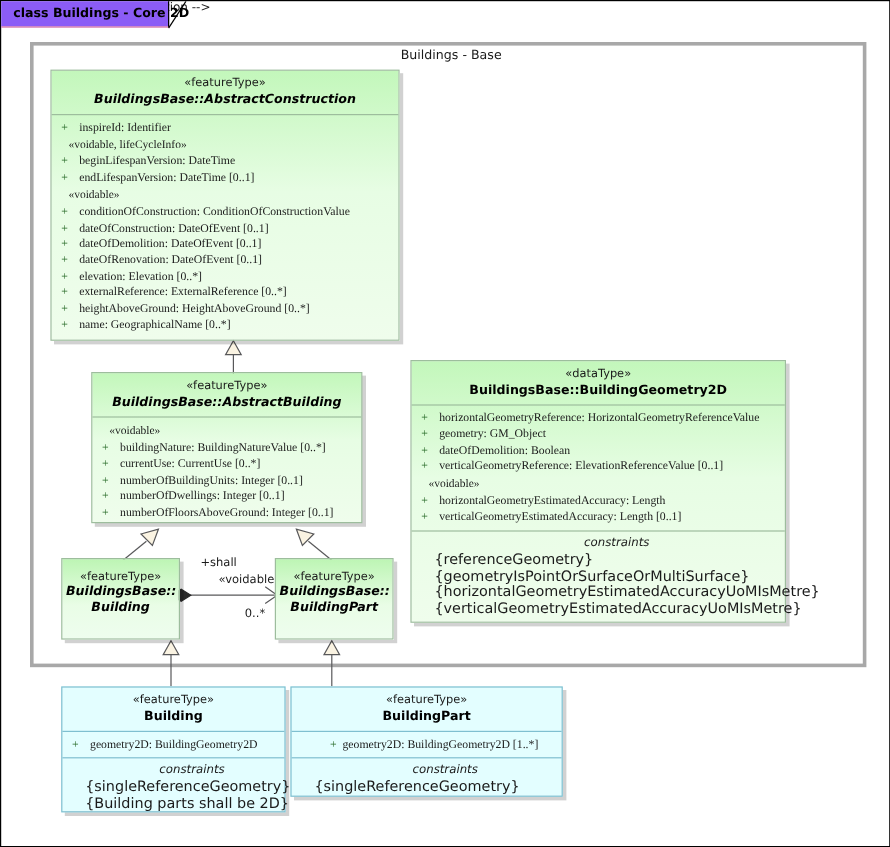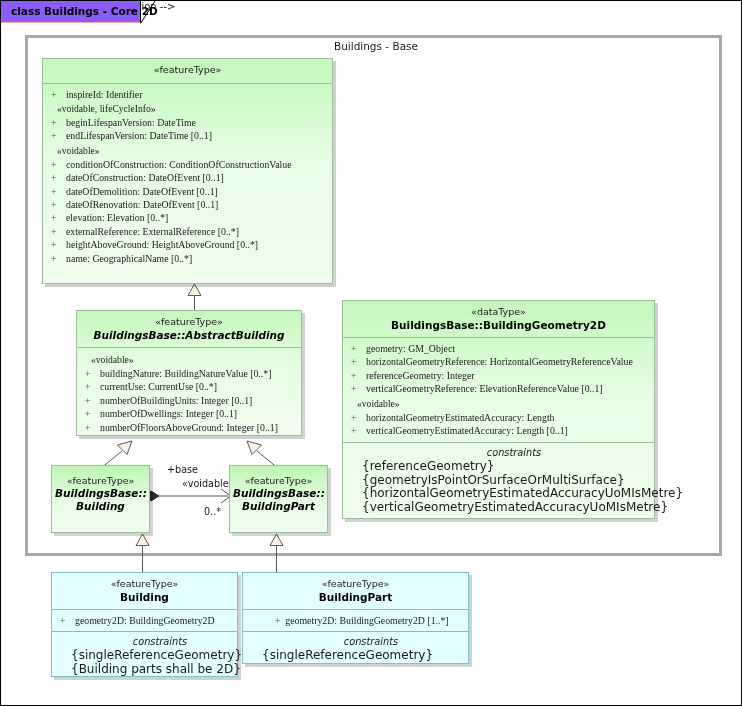--- a/index.html
+++ b/index.html
@@ -142,40 +142,41 @@
     <line x1="50" y1="36" x2="28" y2="18" stroke="#58585a" stroke-width="1"></line>
     <polygon points="18,8 23,21.5 32.5,12" fill="#faf3e2" stroke="#58585a" stroke-width="1"></polygon>
   </svg>
 
    BuildingPart(base) aggregation --&gt;
   <svg style="position:absolute;left:140px;top:484px;width:100px;height:24px;">
     <line x1="16" y1="11" x2="88" y2="11" stroke="#58585a" stroke-width="1"></line>
     <polygon points="2,11 10,6 18,11 10,16" fill="#2b2b2b" stroke="#2b2b2b" stroke-width="1"></polygon>
     <polyline points="80,4 90,11 80,18" fill="none" stroke="#58585a" stroke-width="1"></polyline>
   </svg>
-  <span class="assoc-label" style="left:166px;top:463px;">+base</span>
+  <span class="assoc-label" style="left:166px;top:463px;">+shall</span>
   <span class="assoc-label" style="left:181px;top:477px;">«voidable»</span>
   <span class="assoc-label" style="left:203px;top:505px;">0..*</span>
 
   
   <svg style="position:absolute;left:128px;top:531px;width:28px;height:40px;">
     <line x1="13.5" y1="40" x2="13.5" y2="13" stroke="#58585a" stroke-width="1"></line>
     <polygon points="13.5,2 20,13.5 7,13.5" fill="#faf3e2" stroke="#58585a" stroke-width="1"></polygon>
   </svg>
 
   
   <svg style="position:absolute;left:262px;top:531px;width:28px;height:40px;">
     <line x1="13.5" y1="40" x2="13.5" y2="13" stroke="#58585a" stroke-width="1"></line>
     <polygon points="13.5,2 20,13.5 7,13.5" fill="#faf3e2" stroke="#58585a" stroke-width="1"></polygon>
   </svg>
 
   
   <div class="umlbox grad" style="left:41px;top:57px;width:291px;height:226px;">
     <div class="box-head">
       <span class="stereotype">«featureType»</span>
+      <span class="cls-name italic"><span class="qual">BuildingsBase::</span><span>AbstractConstruction</span></span>
     </div>
     <div class="box-body">
       <span class="attr-row"><span class="vis">+</span><span>inspireId: Identifier</span></span>
 
       <span class="group-label">«voidable, lifeCycleInfo»</span>
       <span class="attr-row"><span class="vis">+</span><span>beginLifespanVersion: DateTime</span></span>
       <span class="attr-row"><span class="vis">+</span><span>endLifespanVersion: DateTime [0..1]</span></span>
 
       <span class="group-label">«voidable»</span>
       <span class="attr-row"><span class="vis">+</span><span>conditionOfConstruction: ConditionOfConstructionValue</span></span>
@@ -205,23 +206,23 @@
     </div>
   </div>
 
   
   <div class="umlbox grad" style="left:341px;top:299px;width:313px;height:219px;">
     <div class="box-head">
       <span class="stereotype">«dataType»</span>
       <span class="cls-name"><span>BuildingsBase::</span><span>BuildingGeometry2D</span></span>
     </div>
     <div class="box-body">
+      <span class="attr-row"><span class="vis">+</span><span>horizontalGeometryReference: HorizontalGeometryReferenceValue</span></span>
       <span class="attr-row"><span class="vis">+</span><span>geometry: GM_Object</span></span>
-      <span class="attr-row"><span class="vis">+</span><span>horizontalGeometryReference: HorizontalGeometryReferenceValue</span></span>
-      <span class="attr-row"><span class="vis">+</span><span>referenceGeometry: Integer</span></span>
+      <span class="attr-row"><span class="vis">+</span><span>dateOfDemolition: Boolean</span></span>
       <span class="attr-row"><span class="vis">+</span><span>verticalGeometryReference: ElevationReferenceValue [0..1]</span></span>
 
       <span class="group-label">«voidable»</span>
       <span class="attr-row"><span class="vis">+</span><span>horizontalGeometryEstimatedAccuracy: Length</span></span>
       <span class="attr-row"><span class="vis">+</span><span>verticalGeometryEstimatedAccuracy: Length [0..1]</span></span>
     </div>
     <div class="constraints-sec">
       <span class="constraints-title">constraints</span>
       <span class="constraint-row">{referenceGeometry}</span>
       <span class="constraint-row">{geometryIsPointOrSurfaceOrMultiSurface}</span>

